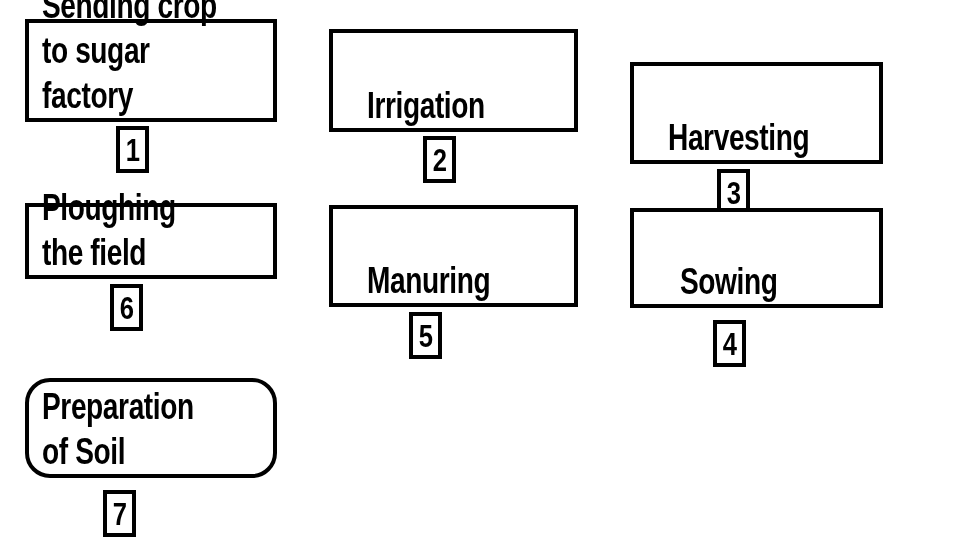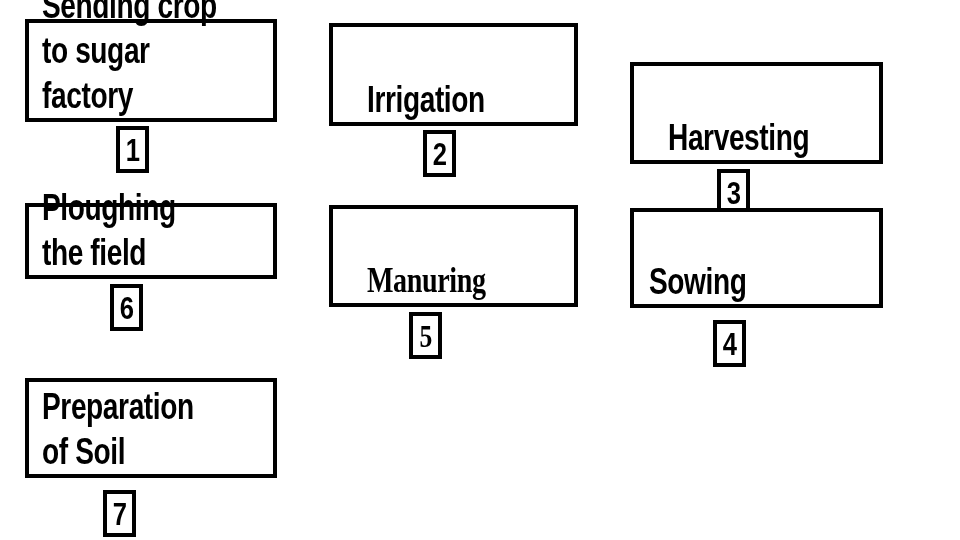--- a/index.html
+++ b/index.html
@@ -71,21 +71,21 @@
   <div class="cell" style="left:25px; top:19px;">
     <div class="label-box two-line" style="width:252px; height:103px;">
       <div class="label">Sending crop to sugar factory</div>
     </div>
     <div class="num-box" style="margin-left:91px; margin-top:4px;">
       <span class="num">1</span>
     </div>
   </div>
 
   <div class="cell" style="left:329px; top:23px;">
-    <div class="label-box one-line" style="width:249px; height:103px;">
+    <div class="label-box one-line" style="width:249px; height:103px;margin-top:6px;">
       <div class="label">Irrigation</div>
     </div>
     <div class="num-box" style="margin-left:94px; margin-top:4px;">
       <span class="num">2</span>
     </div>
   </div>
 
   <div class="cell" style="left:630px; top:26px;">
     <div class="label-box one-line" style="width:253px; height:102px;margin-top:36px;">
       <div class="label">Harvesting</div>
@@ -97,40 +97,40 @@
 
   <div class="cell" style="left:25px; top:203px;">
     <div class="label-box two-line" style="width:252px; height:76px;">
       <div class="label">Ploughing the field</div>
     </div>
     <div class="num-box" style="margin-left:85px; margin-top:5px;">
       <span class="num">6</span>
     </div>
   </div>
 
-  <div class="cell" style="left:329px; top:205px;font-family:Liberation Serif, serif;">
+  <div class="cell" style="left:329px; top:205px;">
     <div class="label-box one-line" style="width:249px; height:102px;">
       <div class="label">Manuring</div>
     </div>
     <div class="num-box" style="margin-left:80px; margin-top:5px;">
       <span class="num">5</span>
     </div>
   </div>
 
   <div class="cell" style="left:630px; top:208px;">
-    <div class="label-box one-line" style="width:253px; height:100px; padding-left:15px;">
+    <div class="label-box one-line" style="width:253px; height:100px; padding-left:46px;">
       <div class="label">Sowing</div>
     </div>
     <div class="num-box" style="margin-left:83px; margin-top:12px;">
       <span class="num">4</span>
     </div>
   </div>
 
   <div class="cell" style="left:25px; top:378px;">
-    <div class="label-box two-line" style="width:252px; height:100px;">
+    <div class="label-box two-line" style="width:252px; height:100px;border-radius:25px;">
       <div class="label">Preparation of Soil</div>
     </div>
     <div class="num-box" style="margin-left:78px; margin-top:12px;">
       <span class="num">7</span>
     </div>
   </div>
 
 </div>
 
 </body></html>

